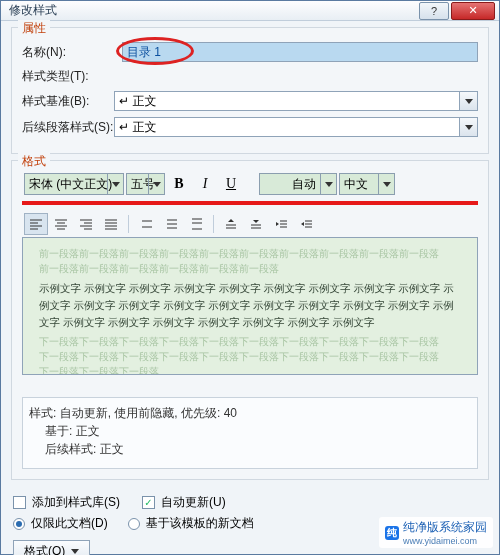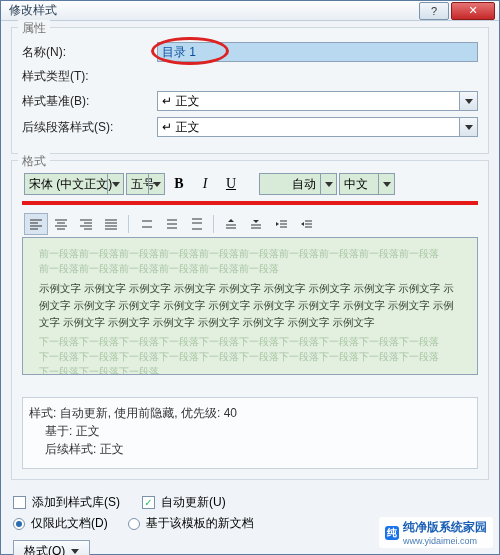--- a/index.html
+++ b/index.html
@@ -5,24 +5,24 @@
 * { box-sizing: border-box; margin: 0; padding: 0; font-family: "Microsoft YaHei", SimSun, sans-serif; font-size: 12px; }
 body { background: #fff; width: 500px; height: 555px; overflow: hidden; position: relative; }
 .window { border: 1px solid #5a7aa0; width: 500px; height: 555px; background: #f0f4f8; position: relative; }
 .titlebar { height: 20px; background: linear-gradient(#fdfdfe, #e8eef4); border-bottom: 1px solid #c0cddb; display: flex; align-items: center; padding: 0 4px; }
 .titlebar .title { flex: 1; color: #2a3f55; padding-left: 4px; }
 .titlebar .btns { display: flex; gap: 2px; }
 .titlebar .tbtn { width: 30px; height: 18px; border: 1px solid #7a92ab; background: linear-gradient(#f2f6fa,#d6e1ec); display:flex;align-items:center;justify-content:center;font-size:11px;color:#333; border-radius:2px;}
 .titlebar .tbtn.close { background: linear-gradient(#e57373,#c62828); color:#fff; width:44px; border-color:#8b1a1a;}
 .content { padding: 6px 10px 4px 10px; }
 .group { border: 1px solid #d0d8e0; padding: 8px 10px 10px 10px; margin-bottom: 6px; position: relative; background:#f3f6f9;}
-.group-label { position: absolute; top: -8px; left: 6px; background: #f3f6f9; padding: 0 4px; color:#737373; }
-.row { display: flex; align-items: center; margin: 6px 0; gap: 43px; }
+.group-label { position: absolute; top: -8px; left: 6px; background: #f3f6f9; padding: 0 4px; color:#c2410c; }
+.row { display: flex; align-items: center; margin: 6px 0; }
 .lbl { width: 92px; color:#222; }
-.name-wrap { position: relative; flex:1; }
+.name-wrap { position: relative; flex:1;margin-left:8px; }
 .name-input { width:100%; height:20px; border:1px solid #8fa3b8; padding:0 4px; background:#b9d9f0; color:#0b4f9e; font-weight:normal;}
 .ellipse-anno { position:absolute; left:-6px; top:-5px; width:78px; height:28px; border:3px solid #d22; border-radius:50%/50%; pointer-events:none;}
 .select { flex:1; height:20px; border:1px solid #8fa3b8; background:#fff; display:flex; align-items:center; padding:0 4px; position:relative;}
 .select .arrow { position:absolute; right:0; top:0; width:18px; height:18px; border-left:1px solid #8fa3b8; background:linear-gradient(#f5f8fb,#dbe4ed); display:flex;align-items:center;justify-content:center;}
 .select .arrow:after { content:""; border-left:4px solid transparent;border-right:4px solid transparent;border-top:5px solid #333;}
 .toolbar-line { display:flex; align-items:center; gap:2px; padding:4px 2px; }
 .font-sel { width:100px; height:22px; border:1px solid #8b9eaf; background:#d8ead8; display:flex;align-items:center;padding:0 4px;position:relative; font-size:11px;}
 .font-sel.size { width:39px; }
 .font-sel.colorbox { width:78px; justify-content:flex-end; padding-right:20px;}
 .font-sel.lang { width:56px;}
@@ -249,17 +249,17 @@
       <div class="fmt-btn">
         <span>格式(O)</span>
       </div>
     </div>
 
   </div>
 
   <div class="watermark">
     <div class="logo">纯</div>
     <div>
-      <div style="font-weight:bold;color:#1a5fb4">纯净版系统家园</div>
+      <div style="font-weight:normal;color:#1a5fb4">纯净版系统家园</div>
       <div style="font-size:9px;color:#4a7db5">www.yidaimei.com</div>
     </div>
   </div>
 </div>
 
 </body></html>

